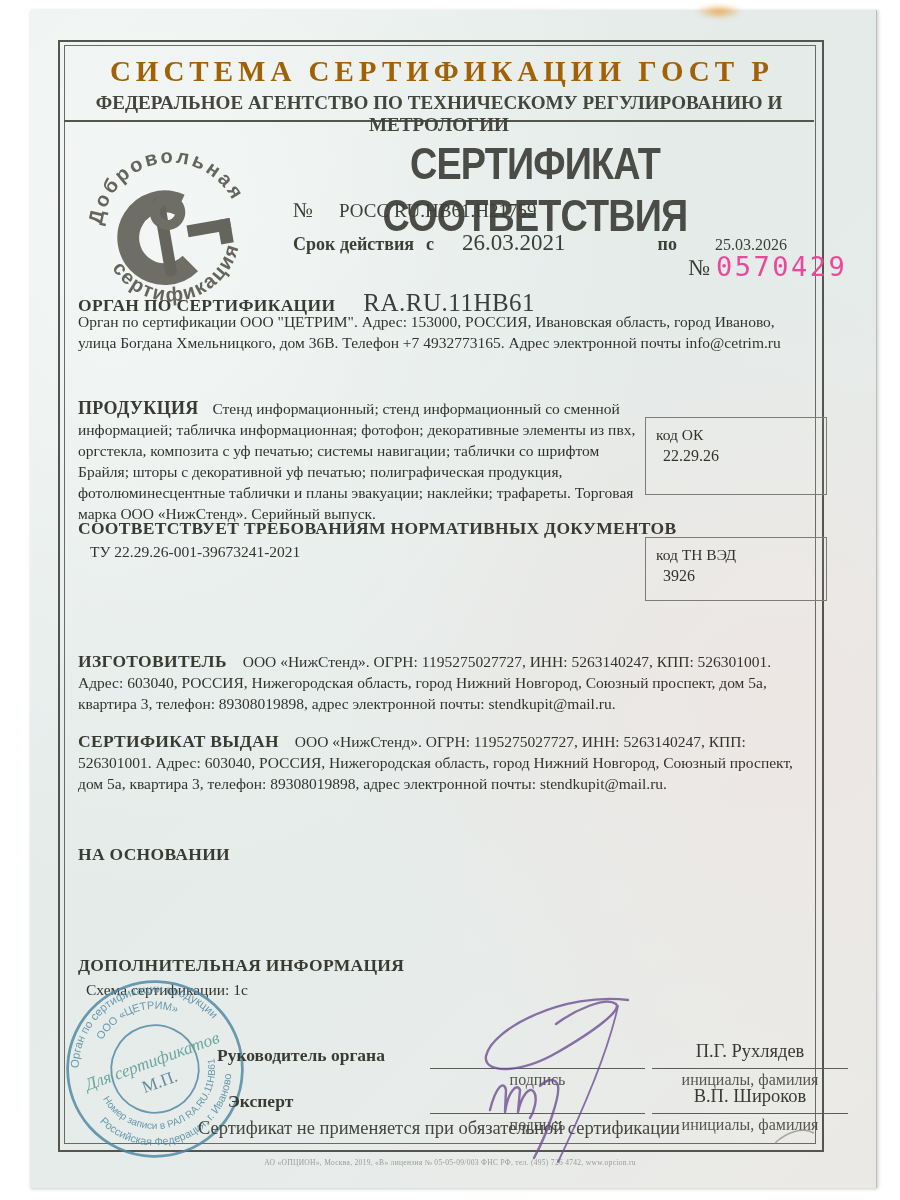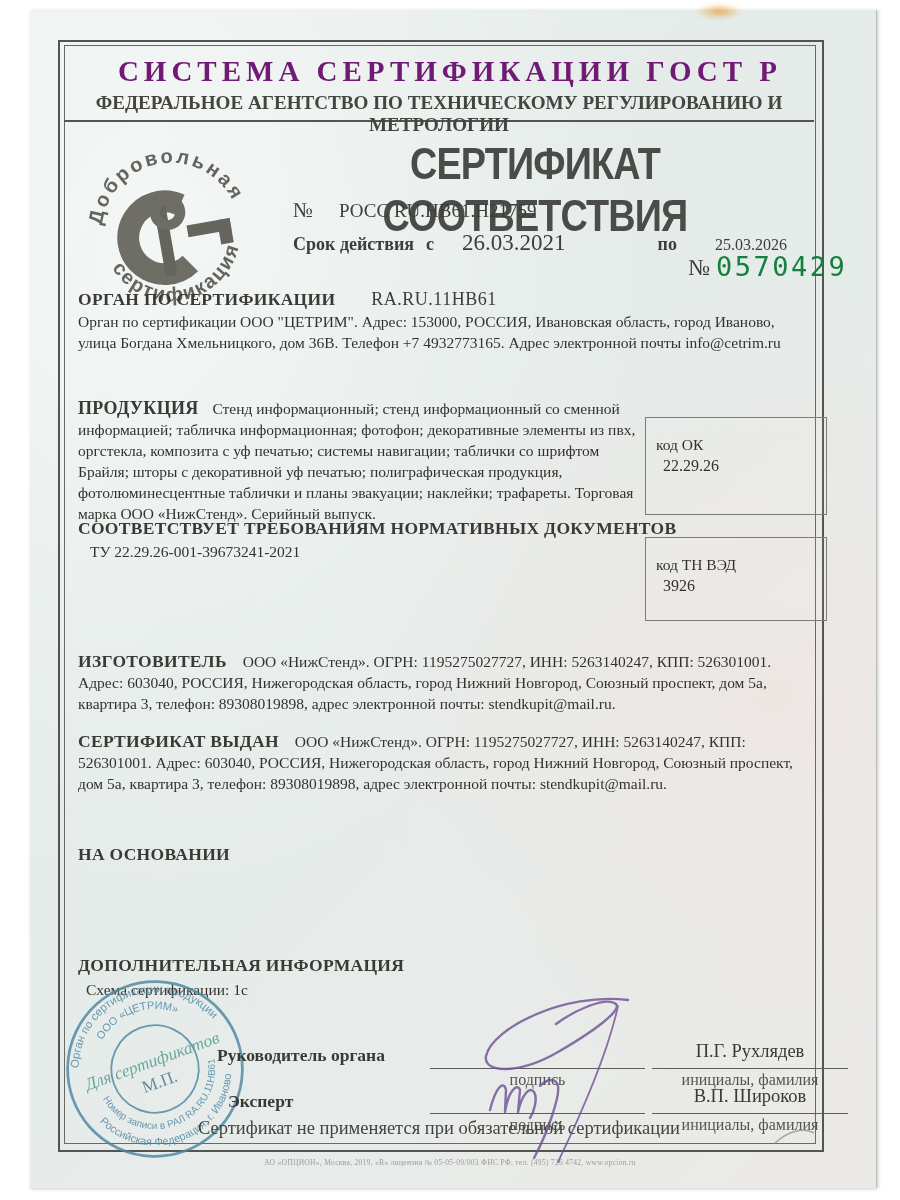--- a/index.html
+++ b/index.html
@@ -13,50 +13,50 @@
       linear-gradient(135deg,#eaf0ee 0%,#e4ebe9 38%,#e7ecea 68%,#ebe9e6 100%);
     box-shadow:2px 0 3px rgba(0,0,0,0.12), 0 2px 3px rgba(0,0,0,0.10);
     border-right:1px solid #b9bdbb;}
   .smudge{position:absolute;left:695px;top:4px;width:48px;height:15px;
     background:radial-gradient(ellipse at center, rgba(233,150,40,.75), rgba(233,150,40,0) 70%);
     filter:blur(2px);}
   
   .frame-outer{position:absolute;left:58px;top:40px;width:762px;height:1108px;border:2px solid #55554f;}
   .frame-inner{position:absolute;left:64px;top:45px;width:750px;height:1097px;border:1px solid #6a6a64;}
   .header-box{position:absolute;left:64px;top:45px;width:750px;height:75px;border-bottom:2px solid #55554f;}
-  .hdr1{position:absolute;left:11px;top:10px;width:100%;text-align:center;font-size:29px;font-weight:600;
-        letter-spacing:5px;color:#701a75;}
+  .hdr1{position:absolute;left:3px;top:10px;width:100%;text-align:center;font-size:29px;font-weight:600;
+        letter-spacing:5px;color:#a16207;}
   .hdr2{position:absolute;left:0;top:47px;width:100%;text-align:center;font-size:19.5px;font-weight:700;
         letter-spacing:0px;color:#45453f;transform:scaleX(.98);}
   
   .cert-title{position:absolute;left:205px;top:138px;width:660px;text-align:center;
     font-family:"Liberation Sans", sans-serif;font-weight:700;font-size:45px;letter-spacing:-1px;
     color:#4b4b47;transform:scaleX(.84);transform-origin:50% 50%;}
   .num-line{position:absolute;left:293px;top:198px;font-size:19px;color:#3e3e38;}
   .num-line .no{font-size:21px;margin-right:26px;}
   .validity{position:absolute;left:293px;top:230px;font-size:18px;color:#3e3e38;white-space:nowrap;}
   .validity .vl{font-weight:700;}
   .validity .c{margin-left:12px;}
   .validity .d1{margin-left:28px;font-size:23px;}
   .validity .po{margin-left:92px;}
   .validity .d2{margin-left:38px;font-size:16px;}
   .blank-no{position:absolute;left:688px;top:251px;white-space:nowrap;}
   .blank-no .no{font-size:23px;color:#3a3a34;}
   .blank-no .digits{font-family:"DejaVu Sans Mono", monospace;font-size:27px;letter-spacing:2.5px;
-      color:#15803d;margin-left:6px;vertical-align:-1px;}
+      color:#ec4899;margin-left:6px;vertical-align:-1px;}
   
   .sec-label{font-weight:700;font-size:17.5px;color:#3a3a34;letter-spacing:.3px;}
   .body-txt{font-size:15.5px;line-height:21px;color:#33332e;}
   .organ-head{position:absolute;left:78px;top:289px;}
-  .organ-head .code{font-size:18px;font-weight:400;margin-left:36px;letter-spacing:.5px;}
+  .organ-head .code{font-size:25px;font-weight:400;margin-left:28px;letter-spacing:.5px;}
   .organ-text{position:absolute;left:78px;top:311px;width:736px;}
   .prod{position:absolute;left:78px;top:398px;width:562px;}
   .prod .sec-label{font-size:18px;margin-right:10px;}
   .codebox{position:absolute;border:1.3px solid #7d7d77;background:rgba(255,255,255,0.06);
-      padding:18px 10px;font-size:15.5px;color:#33332e;}
+      padding:8px 10px;font-size:15.5px;color:#33332e;}
   .codebox .val{display:block;margin-top:3px;margin-left:7px;font-size:16px;}
   .box-ok{left:645px;top:417px;width:160px;height:60px;}
   .box-tnved{left:645px;top:537px;width:160px;height:46px;}
   .conf-label{position:absolute;left:78px;top:518px;}
   .conf-text{position:absolute;left:90px;top:541px;}
   .manu{position:absolute;left:78px;top:651px;width:738px;}
   .manu .sec-label, .issued .sec-label{margin-right:12px;}
   .issued{position:absolute;left:78px;top:731px;width:740px;}
   .basis-label{position:absolute;left:78px;top:844px;}
   .basis-text{position:absolute;left:86px;top:830px;width:716px;}

